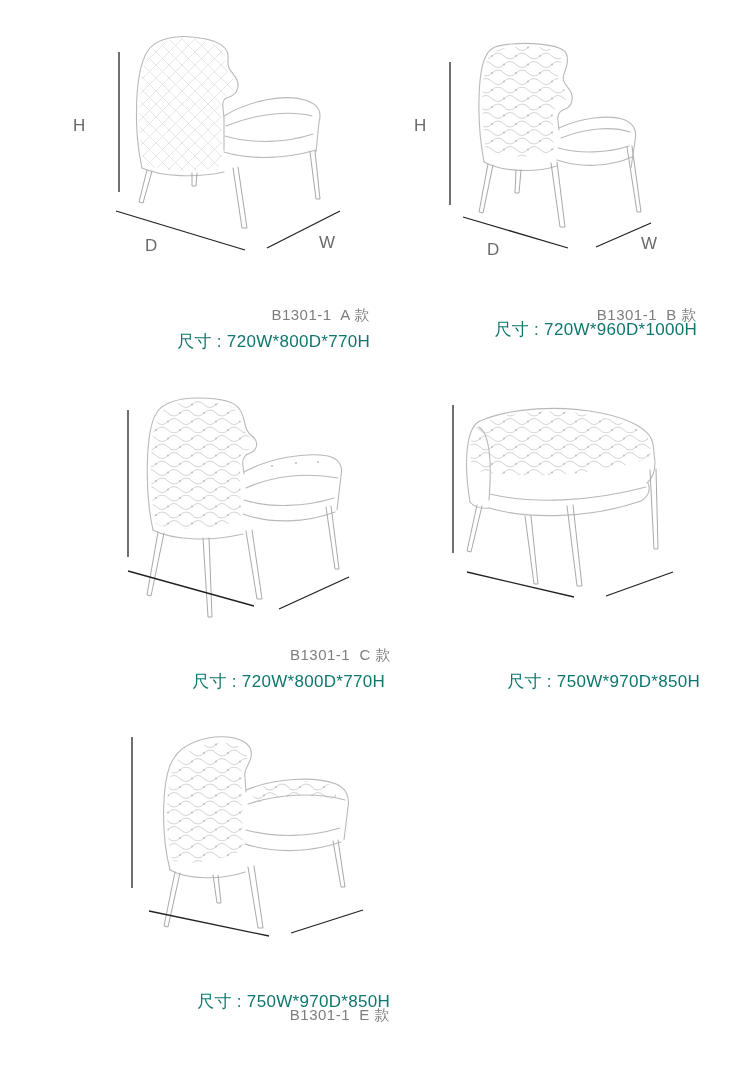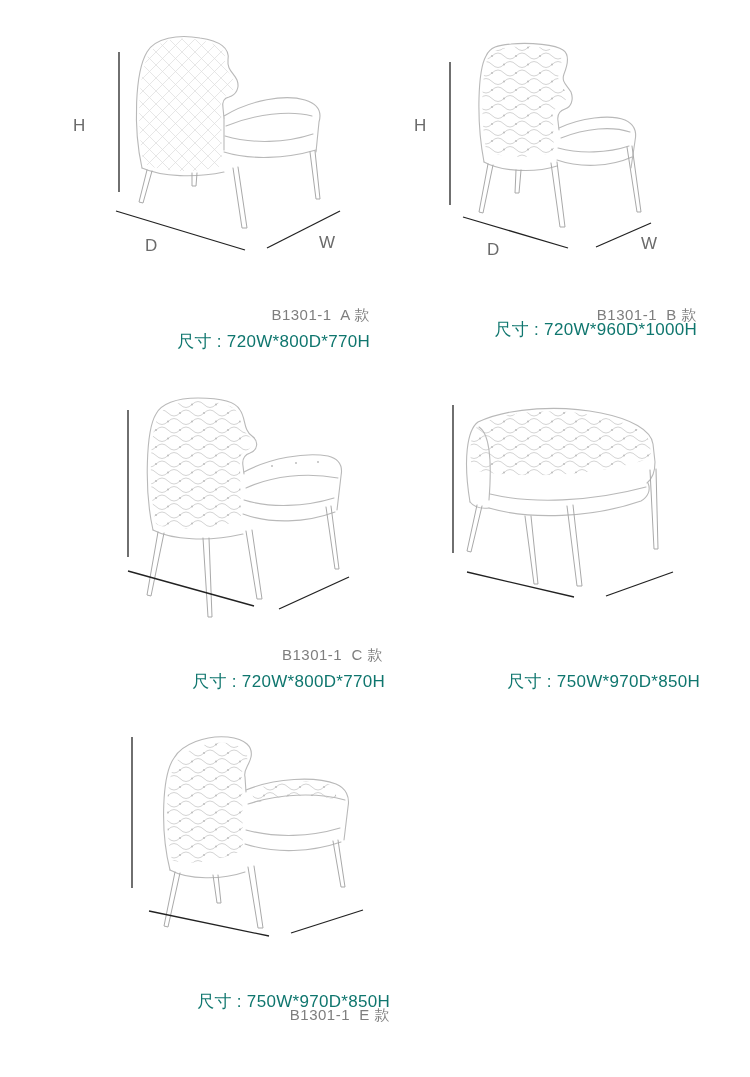--- a/index.html
+++ b/index.html
@@ -147,21 +147,21 @@
   <div class="dim-letter" style="left:414px;top:116px">H</div>
   <div class="dim-letter" style="left:487px;top:240px">D</div>
   <div class="dim-letter" style="left:641px;top:234px">W</div>
 
   <div class="plabel ptitle" style="left:70px;top:306px;width:300px">B1301-1  A 款</div>
   <div class="plabel psize" style="left:70px;top:330px;width:300px">尺寸 : 720W*800D*770H</div>
 
   <div class="plabel ptitle" style="left:397px;top:306px;width:300px">B1301-1  B 款</div>
   <div class="plabel psize" style="left:397px;top:318px;width:300px">尺寸 : 720W*960D*1000H</div>
 
-  <div class="plabel ptitle" style="left:83px;top:646px;width:300px">B1301-1  C 款</div>
+  <div class="plabel ptitle" style="left:91px;top:646px;width:300px">B1301-1  C 款</div>
   <div class="plabel psize" style="left:85px;top:670px;width:300px">尺寸 : 720W*800D*770H</div>
 
   <div class="plabel psize" style="left:400px;top:670px;width:300px">尺寸 : 750W*970D*850H</div>
 
   <div class="plabel ptitle" style="left:90px;top:1006px;width:300px">B1301-1  E 款</div>
   <div class="plabel psize" style="left:90px;top:990px;width:300px">尺寸 : 750W*970D*850H</div>
 
 </div>
 
 </body></html>

